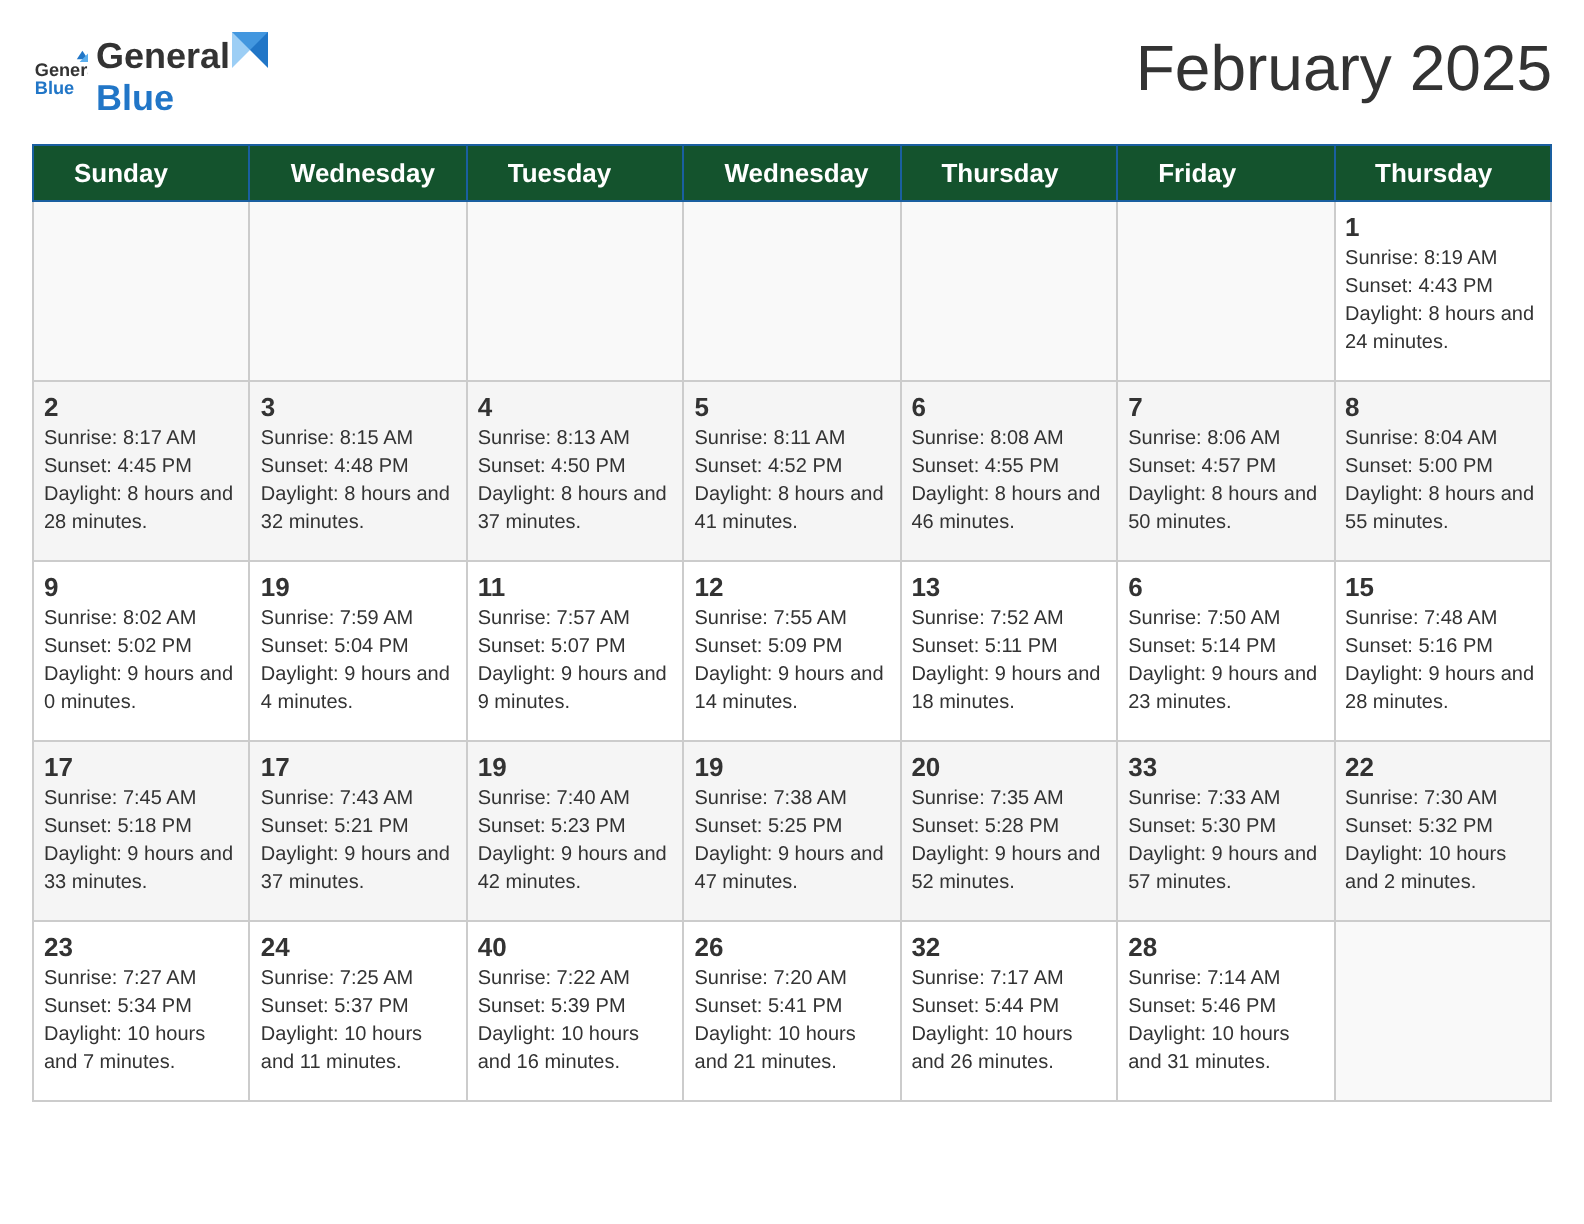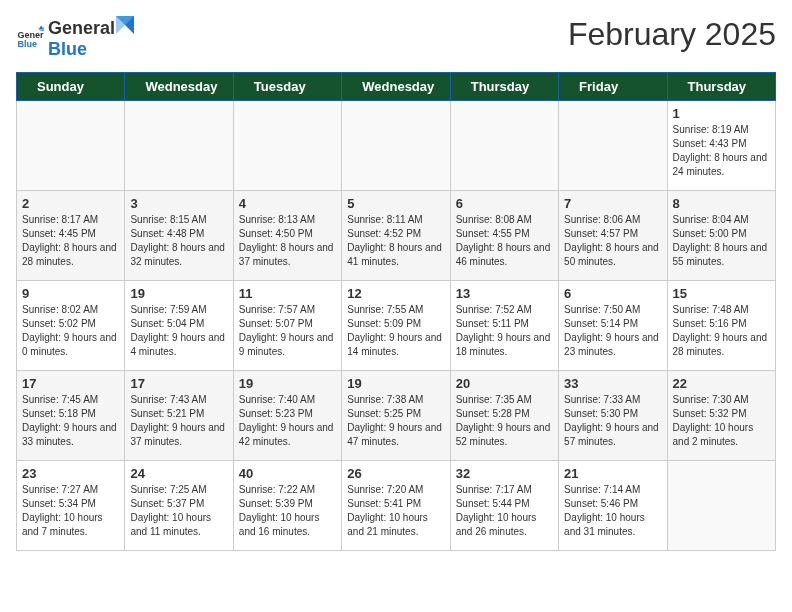--- a/index.html
+++ b/index.html
@@ -247,19 +247,19 @@
         </td>
         <td>
           <span class="day-num">26</span>
           <div class="cell-info">Sunrise: 7:20 AM<br>Sunset: 5:41 PM<br>Daylight: 10 hours and 21 minutes.</div>
         </td>
         <td>
           <span class="day-num">32</span>
           <div class="cell-info">Sunrise: 7:17 AM<br>Sunset: 5:44 PM<br>Daylight: 10 hours and 26 minutes.</div>
         </td>
         <td>
-          <span class="day-num">21</span>
+          <span class="day-num">28</span>
           <div class="cell-info">Sunrise: 7:14 AM<br>Sunset: 5:46 PM<br>Daylight: 10 hours and 31 minutes.</div>
         </td>
         <td class="empty-cell"></td>
       </tr>
     </tbody>
 </table>
 
 </body></html>

